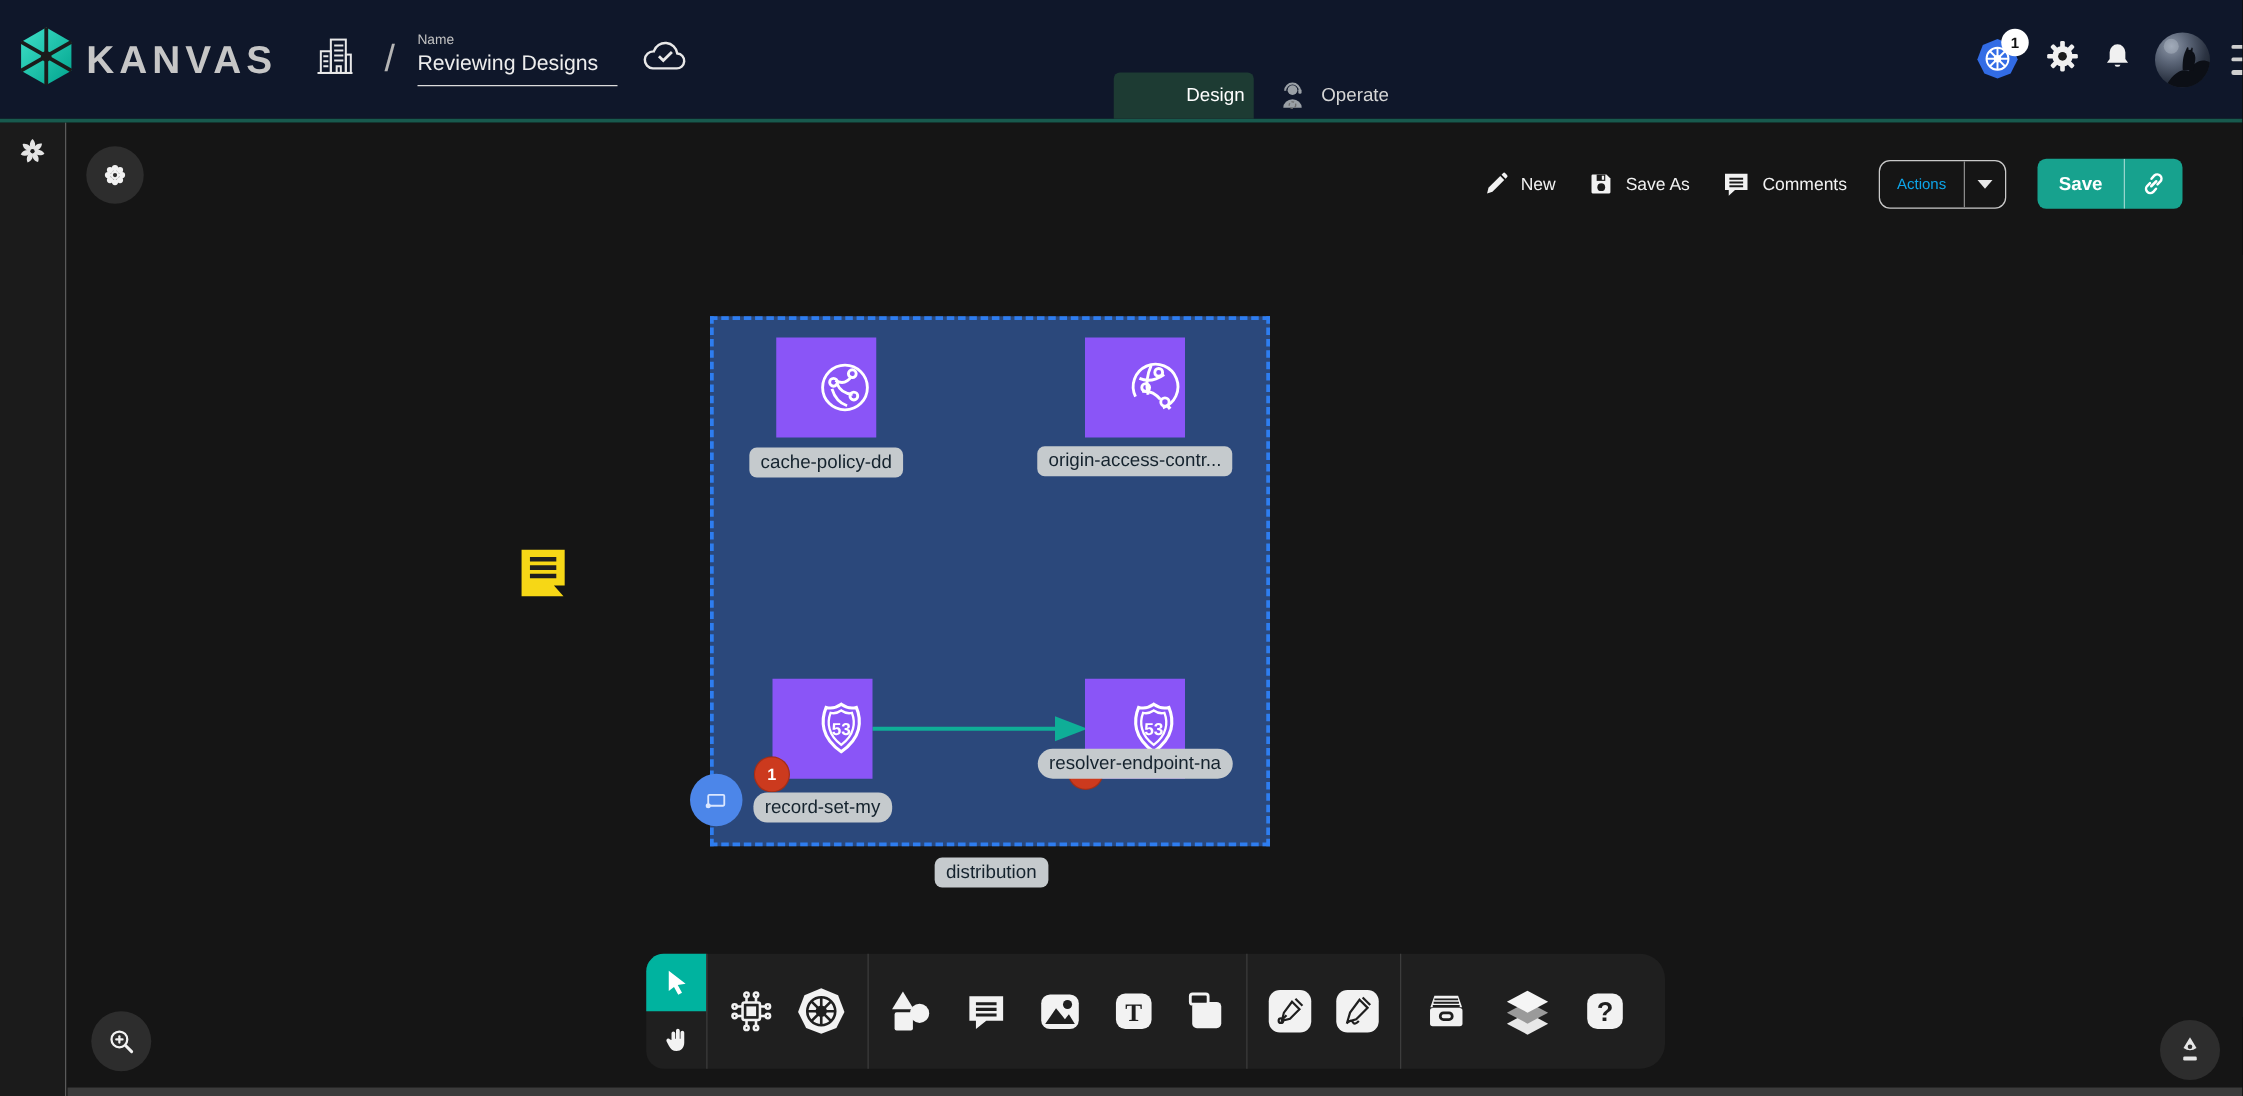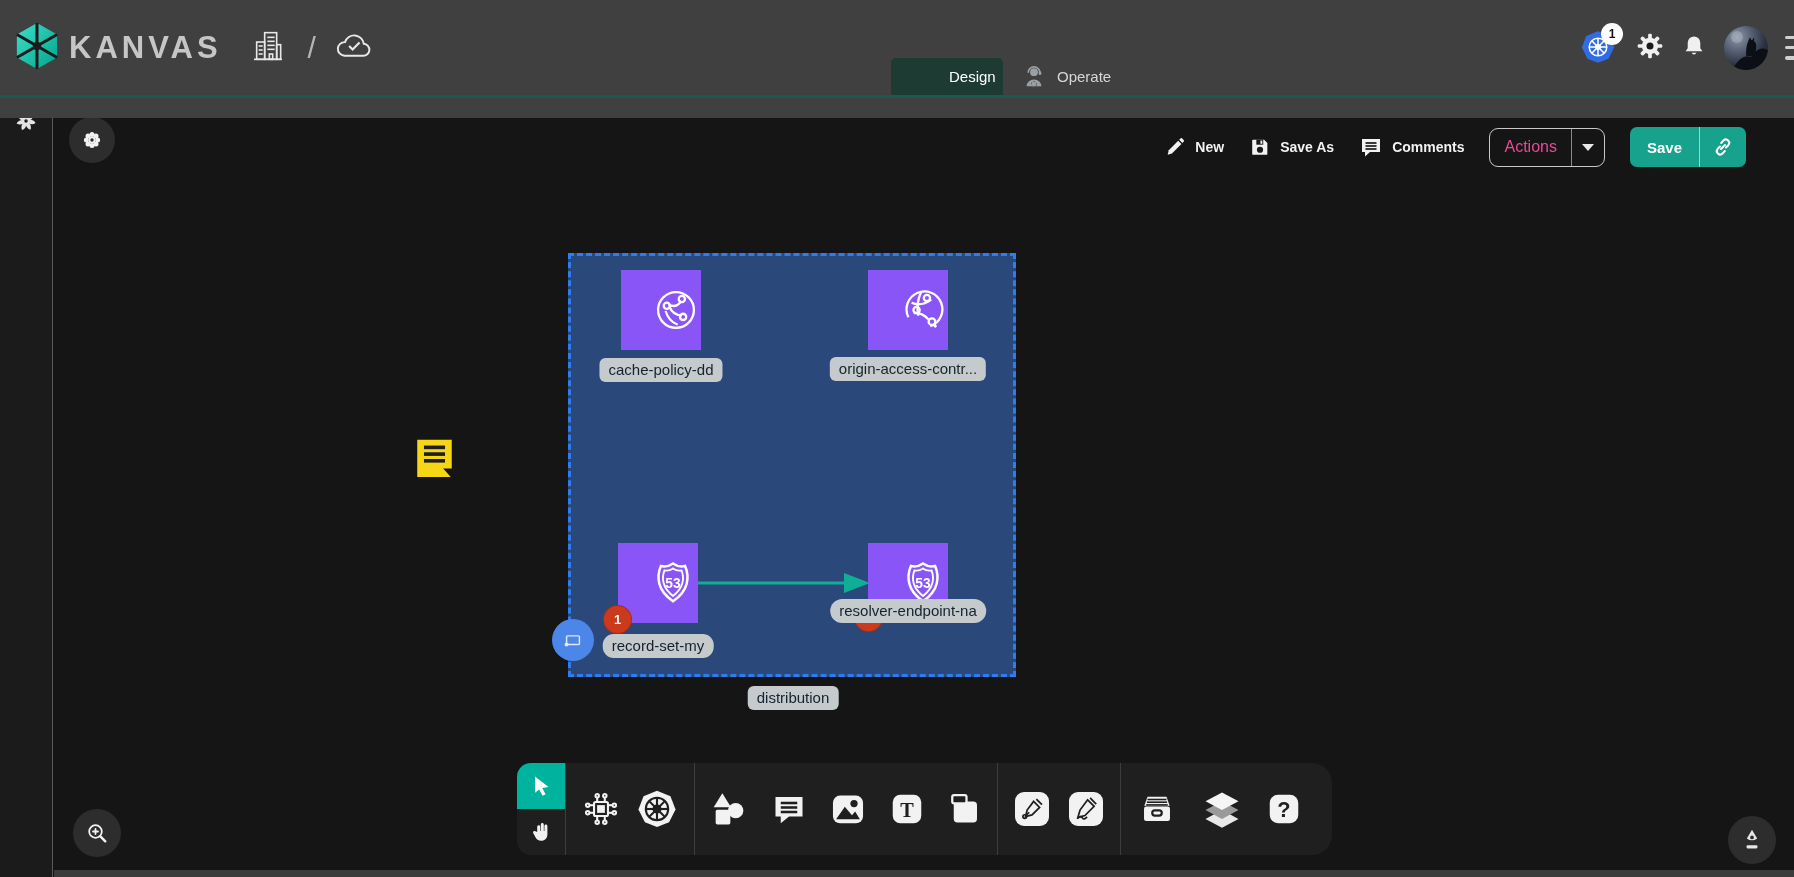--- a/index.html
+++ b/index.html
@@ -1,21 +1,21 @@
 <!DOCTYPE html>
 <html><head>
 <meta charset="utf-8">
 <style>
   * { margin:0; padding:0; box-sizing:border-box; }
   html,body { background:#0d0d0d; }
   body { font-family:"Liberation Sans", sans-serif; width:1794px; height:877px; position:relative; overflow:hidden; color:#e8e8e8; }
   .abs { position:absolute; }
 
   
-  .header { position:absolute; left:0; top:0; width:1794px; height:118px; background:#404040; z-index:20; }
+  .header { position:absolute; left:0; top:0; width:1794px; height:95px; background:#0f172a; z-index:20; }
   .header-left { position:absolute; left:14px; top:0; height:95px; display:flex; align-items:center; }
   .wordmark { font-size:31px; font-weight:bold; letter-spacing:4px; color:#c6c6c6; margin-left:9px; }
   .org-icon { margin-left:30px; }
   .crumb-sep { margin-left:24px; font-size:30px; font-weight:300; color:#b5b5b5; }
   .name-block { margin-left:18px; display:flex; flex-direction:column; }
   .name-label { font-size:11px; color:#c2c2c2; margin-bottom:1px; }
   .name-input { background:transparent; border:none; border-bottom:1px solid #dcdcdc; outline:none; color:#ededed; font-size:17px; font-family:"Liberation Sans",sans-serif; width:160px; padding:2px 0 7px 0; }
   .cloud-wrap { margin-left:20px; }
   .header-right { position:absolute; right:0; top:0; height:95px; display:flex; align-items:center; gap:17px; padding-right:0; }
   .k8s-ctx { position:relative; width:38px; height:36px; cursor:pointer; }
@@ -36,23 +36,23 @@
   .sidebar { position:absolute; left:0; top:98px; width:53px; height:779px; background:#1b1b1b; border-right:1px solid #5a5a5a; z-index:10; }
   .sidebar-pin { position:absolute; left:13px; top:10px; cursor:pointer; }
   .circle-btn { border-radius:50%; background:#2d2d2d; display:flex; align-items:center; justify-content:center; cursor:pointer; }
   .flower-btn { left:69px; top:117px; width:46px; height:46px; }
   .zoom-btn { left:73px; top:809px; width:48px; height:48px; z-index:11; }
   .pen-btn { left:1728px; top:816px; width:48px; height:48px; }
   .bottom-strip { position:absolute; left:54px; right:0; bottom:0; height:7px; background:#3b3b3b; }
 
   
   .canvas-actions { position:absolute; top:127px; right:48px; height:40px; display:flex; align-items:center; gap:25px; z-index:5; }
-  .act-item { display:flex; align-items:center; gap:9px; font-size:14px; font-weight:bold; color:#f2f2f2; cursor:pointer; }
+  .act-item { display:flex; align-items:center; gap:9px; font-size:14px; font-weight:normal; color:#f2f2f2; cursor:pointer; }
   .actions-btn { display:flex; align-items:stretch; border:1px solid #c9c9c9; border-radius:9px; height:39px; overflow:hidden; cursor:pointer; }
-  .actions-main { display:flex; align-items:center; padding:0 14px; font-size:16px; color:#ec4899; }
+  .actions-main { display:flex; align-items:center; padding:0 14px; font-size:12px; color:#0ea5e9; }
   .actions-caret { display:flex; align-items:center; padding:0 10px; border-left:1px solid #8a8a8a; }
   .caret-down { width:0; height:0; border-left:6px solid transparent; border-right:6px solid transparent; border-top:7px solid #e8e8e8; }
   .share-btn { display:flex; align-items:stretch; background:#17a28e; border-radius:7px; height:40px; overflow:hidden; cursor:pointer; }
   .share-main { display:flex; align-items:center; padding:0 17px; font-size:15px; font-weight:bold; color:#fff; }
   .share-link { display:flex; align-items:center; padding:0 11px; border-left:1px solid rgba(255,255,255,.55); }
 
   
   .group-rect { position:absolute; left:568px; top:253px; width:448px; height:424px; background:rgba(45,75,130,.94); border:3px dashed #2e7df0; cursor:move; }
   .node-icon { position:absolute; width:80px; height:80px; background:#8a55f7; display:flex; align-items:center; justify-content:flex-end; cursor:pointer; }
   .pill { position:absolute; transform:translateX(-50%); background:#c5cacd; color:#15232e; font-size:15px; padding:3px 9px 4px 9px; border-radius:6px; white-space:nowrap; cursor:pointer; }
@@ -104,20 +104,24 @@
           <line x1="5" y1="19" x2="8" y2="19"></line>
         <line x1="11.5" y1="6.5" x2="17" y2="6.5"></line>
           <line x1="11.5" y1="9.5" x2="17" y2="9.5"></line>
           <line x1="11.5" y1="12.5" x2="17" y2="12.5"></line>
           <line x1="11.5" y1="15.5" x2="17" y2="15.5"></line>
         <rect x="13" y="19" width="2.5" height="4"></rect>
         <line x1="1.5" y1="23" x2="22.5" y2="23"></line>
       </svg>
     </span>
     <span class="crumb-sep">/</span>
+    <div class="name-block">
+      <span class="name-label">Name</span>
+      <input class="name-input" type="text" value="Reviewing Designs" style="">
+    </div>
     <span class="cloud-wrap">
       <svg width="36" height="28" viewBox="0 0 26 19" fill="none" stroke="#e8e8e8" stroke-width="1.4">
         <path d="M6 16.5h13.5a4.3 4.3 0 0 0 .6-8.6 7 7 0 0 0-13.6-1.2A4.9 4.9 0 0 0 6 16.5Z"></path>
         <polyline points="9.5,9.5 12,12 17,7" stroke-width="1.6"></polyline>
       </svg>
     </span>
   </div>
 
   <div class="header-right">
     <span class="k8s-ctx">

